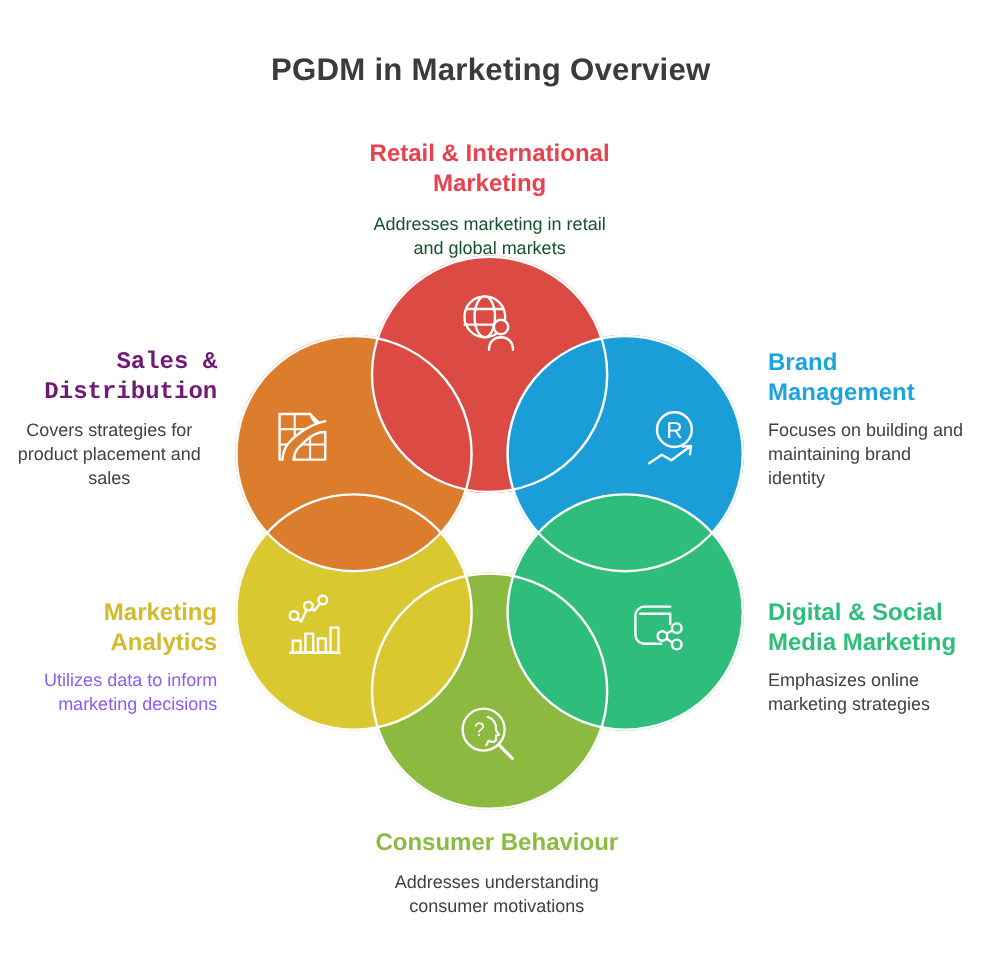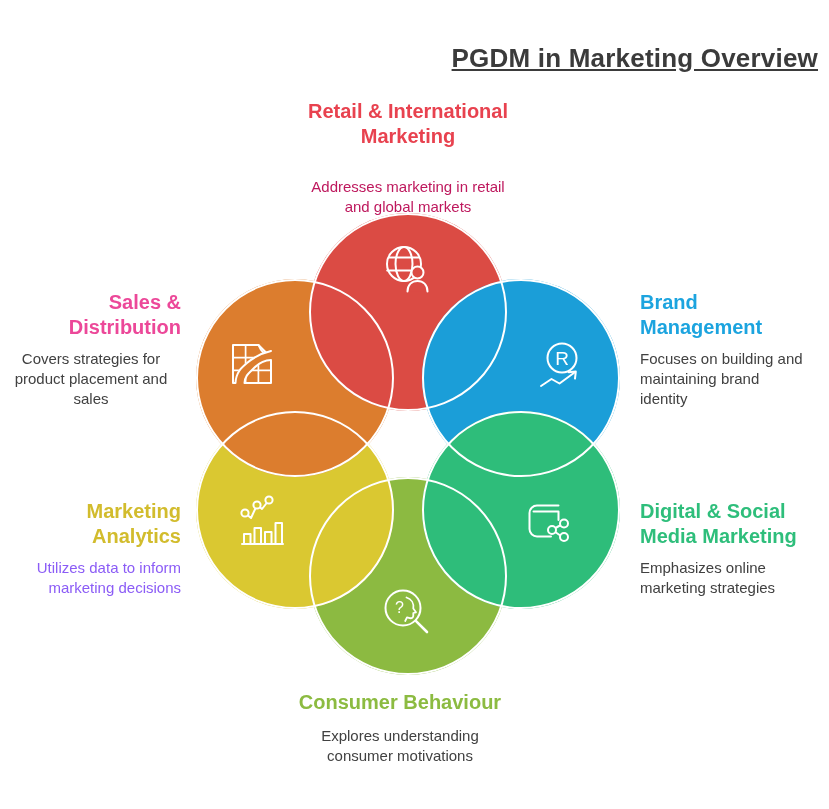--- a/index.html
+++ b/index.html
@@ -1,22 +1,22 @@
 <!DOCTYPE html>
 <html><head>
 <meta charset="utf-8">
 <style>
   html,body{margin:0;padding:0;background:#fff;}
   .canvas{
     position:relative;width:829px;height:809px;overflow:hidden;background:#fff;
     font-family:"Liberation Sans",sans-serif;
   }
   .page-title{
-    position:absolute;left:0;top:42px;width:818px;text-align:right;
-    font-size:26px;line-height:32px;font-weight:bold;letter-spacing:0.2px;text-decoration:underline;
+    position:absolute;left:0;top:42px;width:818px;text-align:center;
+    font-size:26px;line-height:32px;font-weight:bold;letter-spacing:0.2px;
   }
   .fill{position:absolute;width:198px;height:198px;border-radius:50%;}
   .ring{position:absolute;width:198px;height:198px;border-radius:50%;
         border:2px solid #fff;box-sizing:border-box;background:transparent;}
   .icon{position:absolute;}
   .icon svg{display:block;}
   .sec{position:absolute;}
   .sec-title{font-weight:bold;font-size:20px;line-height:25px;white-space:pre-line;}
   .sec-desc{font-size:15px;line-height:20px;white-space:pre-line;margin-top:9px;}
   .t-center{text-align:center;}
@@ -112,29 +112,29 @@
     <div class="icon" style="left: 380px; top: 585px; color: rgb(140, 186, 65);">
       <svg width="54" height="54" viewBox="0 0 54 54" fill="none" stroke="#fff" stroke-width="2" stroke-linecap="round" stroke-linejoin="round">
         <circle cx="23" cy="23" r="17.5"></circle>
         <path d="M35.8 35.8 L47 47" stroke-width="2.6"></path>
         <path d="M26.5 12.5 c5 1.5 7.5 6 6.8 11 l2.7 3.8 -2.7 0.7 v2.8 c0 1.8 -1.5 2.8 -3.5 2.3 l-2.8 -0.7 -1.8 3.6" stroke-width="1.8"></path>
         <text x="19.5" y="28" text-anchor="middle" font-size="16" stroke="none" fill="#fff" font-family="Liberation Sans, sans-serif">?</text>
       </svg>
     </div>
   </div>
 
-  <div class="sec t-center" style="left:258px;top:99px;width:300px;">
+  <div class="sec t-center" style="left:258px;top:116px;width:300px;">
     <div class="sec-title" style="color: rgb(232, 66, 79);">Retail &amp; International
 Marketing</div>
-    <div class="sec-desc" style="margin-top: 28px; color: #be185d;">Addresses marketing in retail
+    <div class="sec-desc" style="margin-top: 12px; color: #14532d;">Addresses marketing in retail
 and global markets</div>
   </div>
 
   <div class="sec t-right" style="left:1px;top:290px;width:180px;">
-    <div class="sec-title" style="color: #ec4899;">Sales &amp;
+    <div class="sec-title" style="color: #701a75; font-family: Liberation Mono, monospace;">Sales &amp;
 Distribution</div>
     <div class="sec-desc" style="color: rgb(65, 65, 65); text-align: center;">Covers strategies for
 product placement and
 sales</div>
   </div>
 
   <div class="sec t-left" style="left:640px;top:290px;width:200px;">
     <div class="sec-title" style="color: rgb(28, 164, 223);">Brand
 Management</div>
     <div class="sec-desc" style="color: rgb(65, 65, 65);">Focuses on building and
@@ -149,19 +149,19 @@
 marketing decisions</div>
   </div>
 
   <div class="sec t-left" style="left:640px;top:499px;width:200px;">
     <div class="sec-title" style="color: rgb(46, 190, 123);">Digital &amp; Social
 Media Marketing</div>
     <div class="sec-desc" style="color: rgb(65, 65, 65);">Emphasizes online
 marketing strategies</div>
   </div>
 
-  <div class="sec t-center" style="left:250px;top:690px;width:300px;">
+  <div class="sec t-center" style="left:264px;top:690px;width:300px;">
     <div class="sec-title" style="color: rgb(140, 187, 65);">Consumer Behaviour</div>
-    <div class="sec-desc" style="margin-top: 11px; color: rgb(65, 65, 65);">Explores understanding
+    <div class="sec-desc" style="margin-top: 11px; color: rgb(65, 65, 65);">Addresses understanding
 consumer motivations</div>
   </div>
 
 </div>
 
 </body></html>

